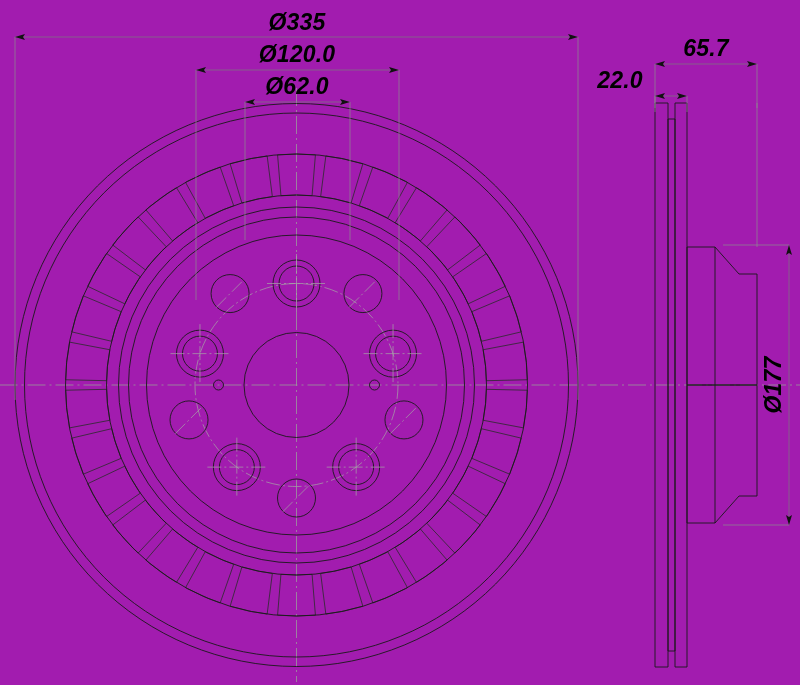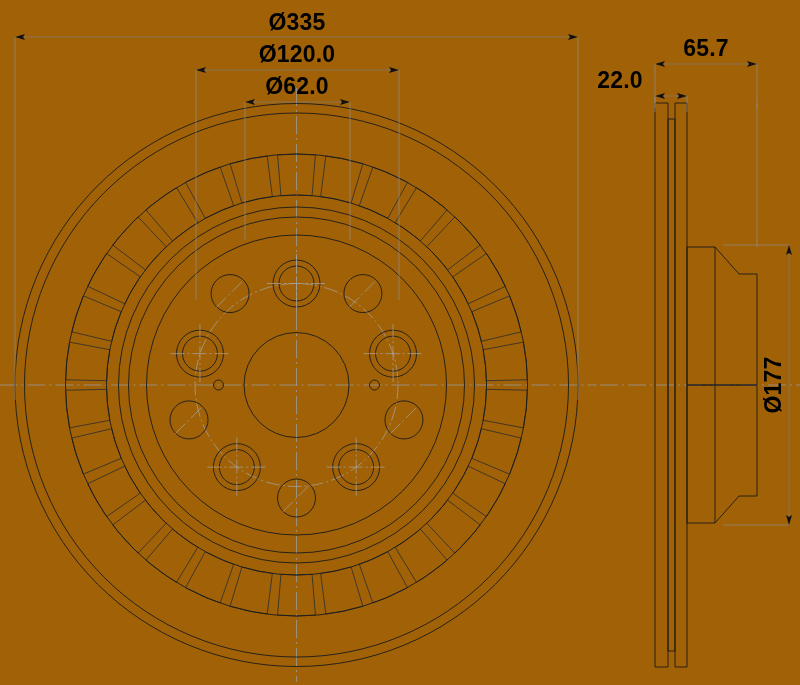--- a/index.html
+++ b/index.html
@@ -10,21 +10,22 @@
   body {
     width: 800px;
     height: 685px;
     font-family: "Liberation Sans", sans-serif;
     overflow: hidden;
   }
   #drawing-root {
     position: relative;
     width: 800px;
     height: 685px;
-    background: #a16207;
+    background: #a21caf;
+    font-style: italic;
   }
   svg#technical-drawing {
     display: block;
     width: 800px;
     height: 685px;
   }
   .obj {
     fill: none;
     stroke: #1a1a1a;
     stroke-width: 0.9;

